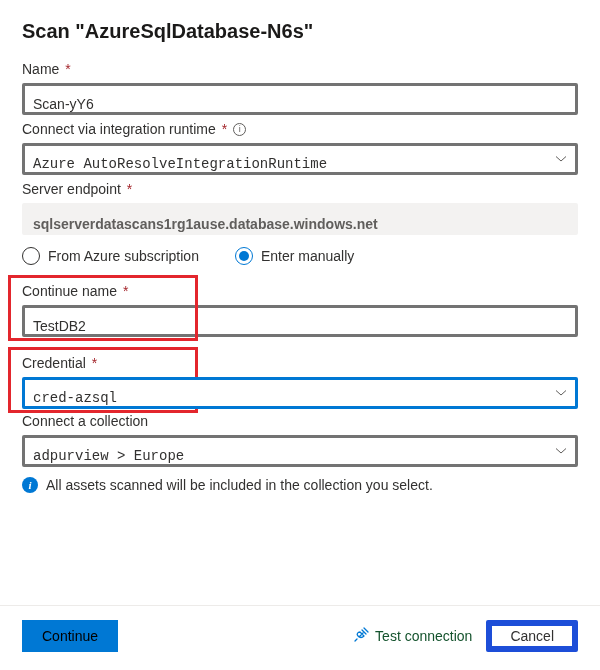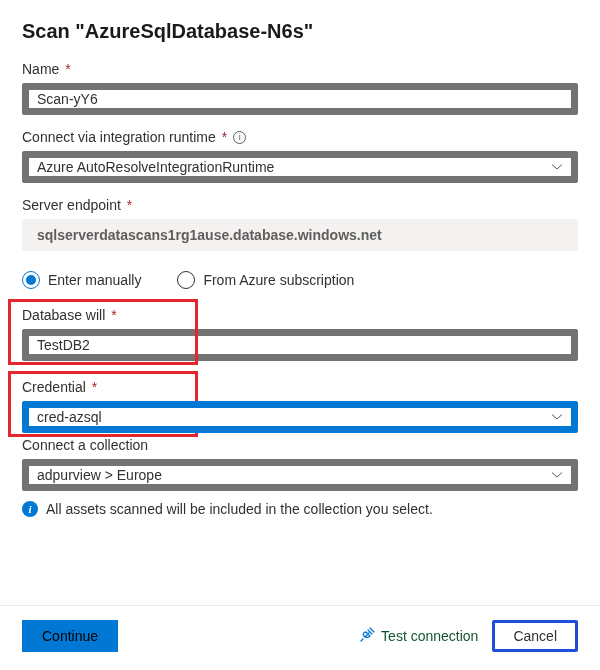--- a/index.html
+++ b/index.html
@@ -17,21 +17,21 @@
     padding: 16px 22px 0 22px;
     display: flex;
     flex-direction: column;
   }
   h2.title {
     font-size: 20px;
     font-weight: 600;
     margin: 4px 0 18px 0;
     color: #1b1a19;
   }
-  .field { margin-bottom: 14px; }
+  .field { margin-bottom: 6px; }
   .label {
     font-size: 14px;
     font-weight: 400;
     margin-bottom: 6px;
     display: flex;
     align-items: center;
     gap: 4px;
   }
   .req { color: #a4262c; margin-left: 2px; }
   .info-ico {
@@ -41,38 +41,39 @@
     display: inline-flex;
     align-items: center;
     justify-content: center;
     font-size: 9px;
     color: #605e5c;
     margin-left: 2px;
   }
   .control {
     width: 100%;
     height: 32px;
-    border: 7px solid #737373;
+    border: 3px solid #737373;
     border-radius: 2px;
     padding: 0 8px;
     background: #fff;
     display: flex;
-    align-items: center;
+    align-items: flex-end;
     font-size: 14px;
     color: #323130;
   }
   .control.readonly {
     background: #f3f2f1;
     color: #605e5c;
     border-color: #f3f2f1;
     font-weight: bold;
   }
   .control.select {
     position: relative;
     padding-right: 30px;
+    font-family: Liberation Mono, monospace;
   }
   .control.blue { border-color: #0078d4; }
   .chev {
     position: absolute;
     right: 8px;
     top: 50%;
     transform: translateY(-50%);
   }
   .chev svg { display:block; }
   .radio-row {
@@ -144,21 +145,21 @@
     color: #000000;
     border: none;
     height: 32px;
     padding: 0 20px;
     font-size: 14px;
     cursor: pointer;
   }
   .btn-default {
     background: #fff;
     color: #323130;
-    border: 3px solid #1d4ed8;
+    border: 6px solid #1d4ed8;
     height: 32px;
     padding: 0 18px;
     font-size: 14px;
     cursor: pointer;
     border-radius: 2px;
   }
   .link-btn {
     display: flex;
     align-items: center;
     gap: 6px;
@@ -207,36 +208,36 @@
         <span class="req">*</span>
     </div>
     <div class="control readonly">
       <span>sqlserverdatascans1rg1ause.database.windows.net</span>
     </div>
   </div>
 
   <div class="field" style="margin-bottom:6px;">
     <div class="radio-row">
       <div class="radio">
+        <span class="radio-circle"></span>
+        <span>From Azure subscription</span>
+      </div>
+      <div class="radio">
         <span class="radio-circle sel">
             <span class="radio-dot"></span>
           </span>
         <span>Enter manually</span>
       </div>
-      <div class="radio">
-        <span class="radio-circle"></span>
-        <span>From Azure subscription</span>
-      </div>
     </div>
   </div>
 
   <div class="field focus-red" style="margin-bottom:18px;">
     <div class="red-box" style="left:-14px; top:-8px; width:190px; height:66px;"></div>
     <div class="label">
-      <span>Database will</span>
+      <span>Continue name</span>
         <span class="req">*</span>
     </div>
     <div class="control">
       <span>TestDB2</span>
     </div>
   </div>
 
   <div class="field focus-red" style="margin-bottom:4px;">
     <div class="red-box" style="left:-14px; top:-8px; width:190px; height:66px;"></div>
     <div class="label">

